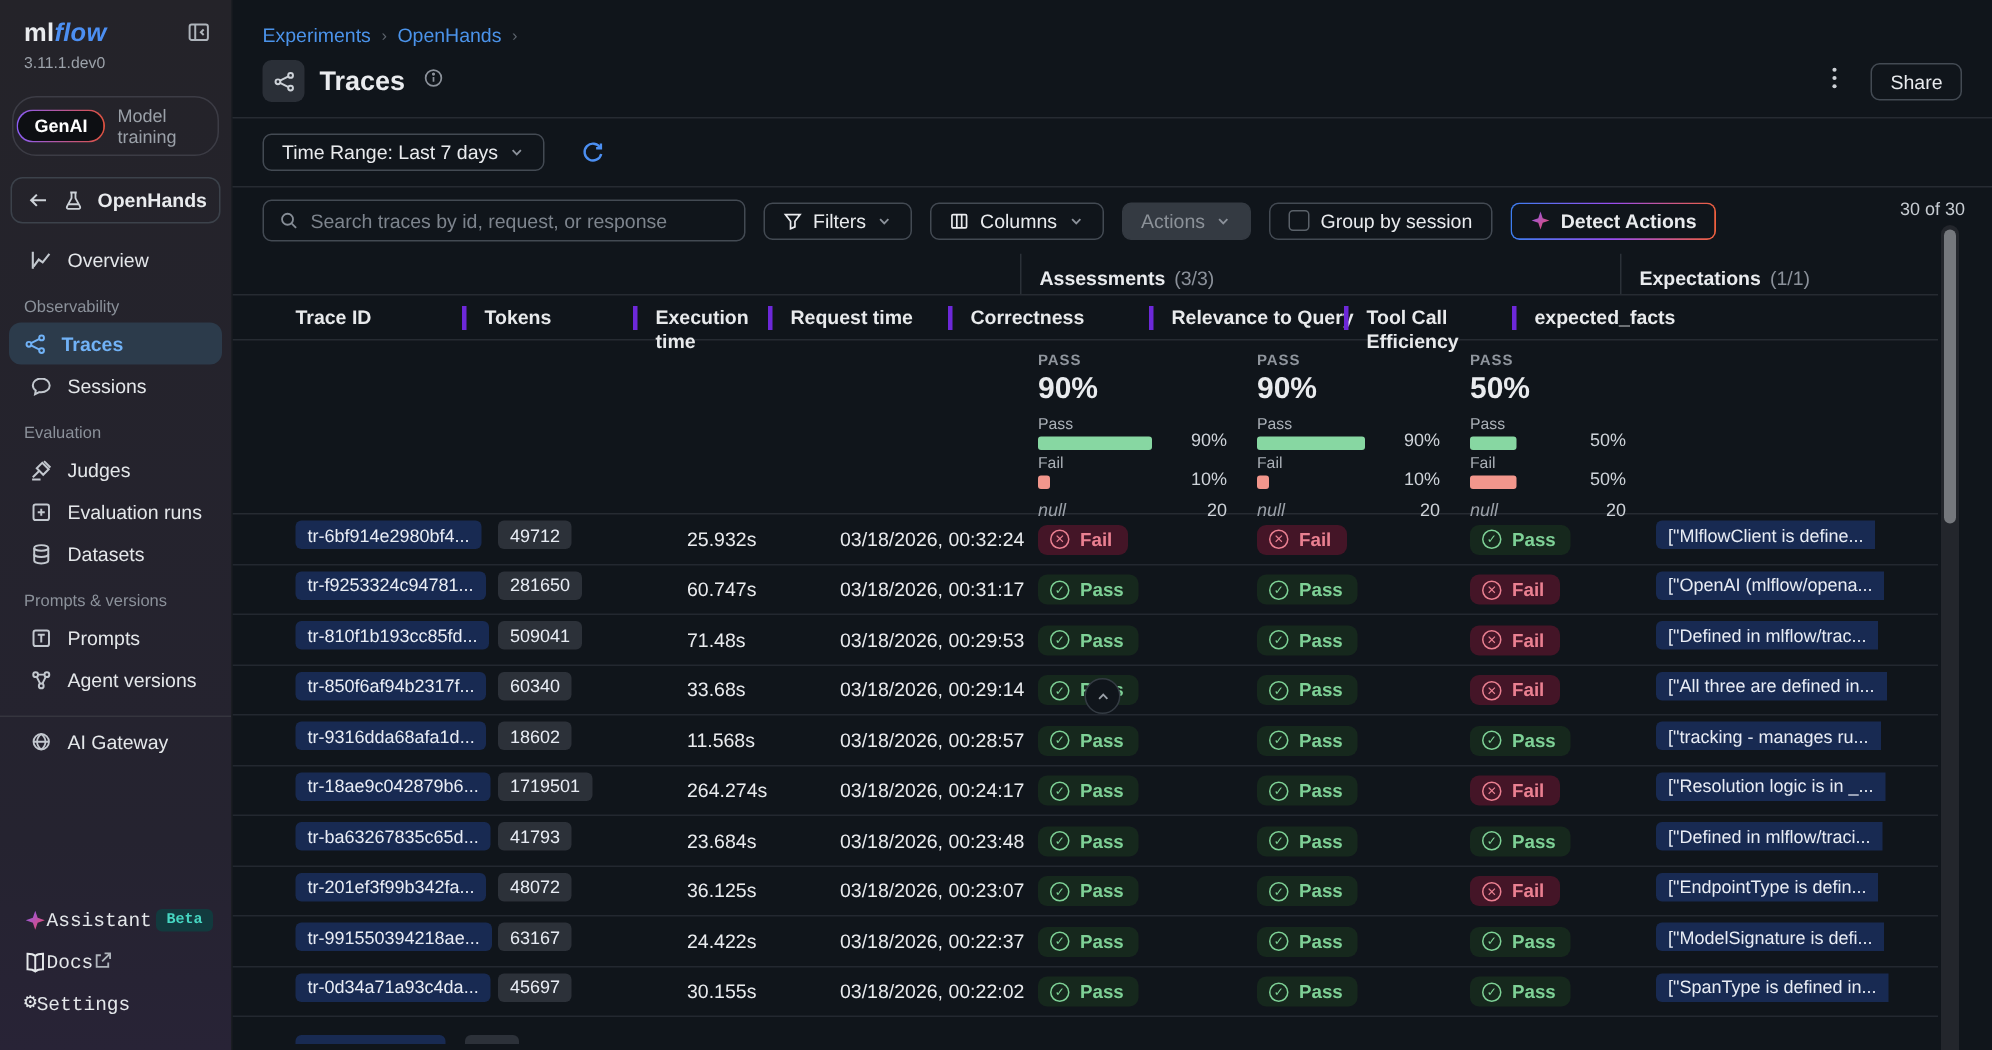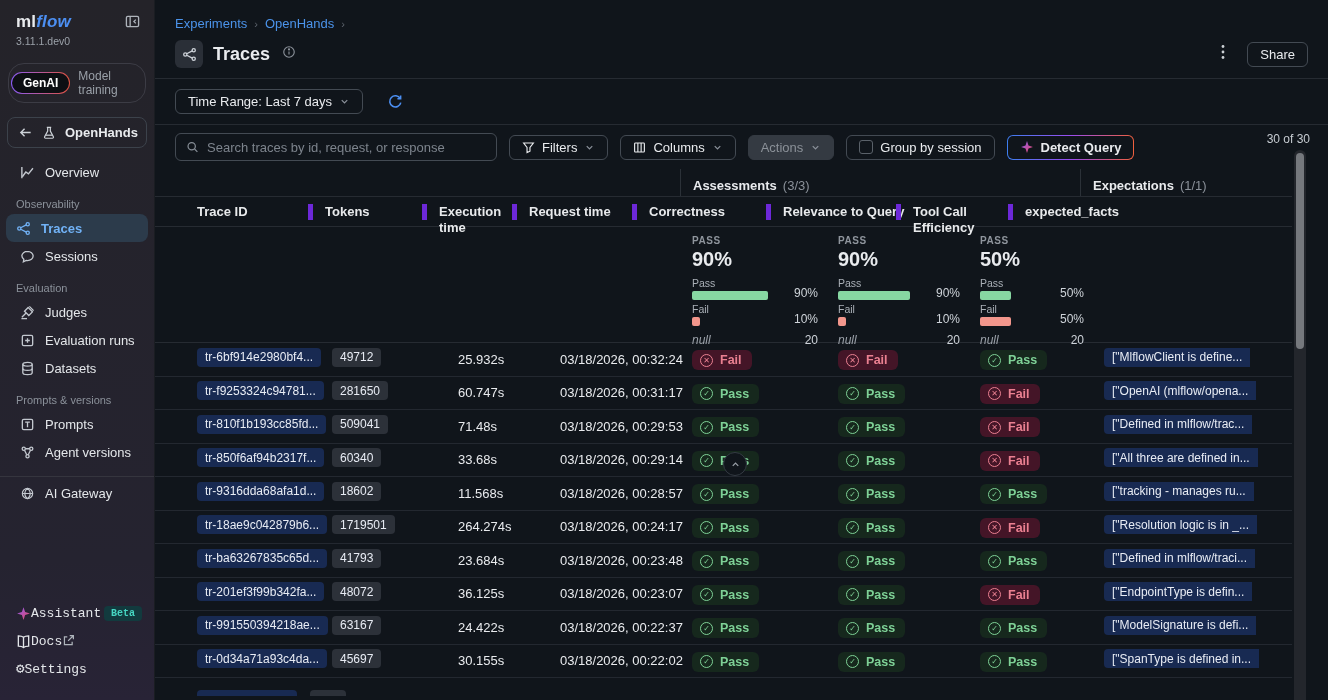--- a/index.html
+++ b/index.html
@@ -87,21 +87,21 @@
   .lead-pad{width:42px; flex:0 0 42px;}
 
   .thead-group { display:flex; height:28px; align-items:center; border-bottom:1px solid #262b32; }
   .group-cell { font-size:13px; display:flex; gap:6px; align-items:center; height:100%; padding-top:6px; }
   .group-cell .g-name { font-weight:700; }
   .group-cell .g-count { color:#8b919a; }
   .bl { border-left:1px solid #2b3138; padding-left:12px; margin-left:-12px; }
 
   .thead { display:flex; height:30px; align-items:center; border-bottom:1px solid #262b32; }
   .hcell { font-size:13px; font-weight:700; color:#e8eaec; height:16px; line-height:16px;
-    border-left:5px solid #6d28d9; padding-left:12px; margin-left:-12px; }
+    border-left:3px solid #6d28d9; padding-left:12px; margin-left:-12px; }
   .hcell.first { border-left:none; }
 
   .summary-row { display:flex; border-bottom:1px solid #262b32; height:116px; }
   .sum-cell { padding:8px 20px 0 0; }
   .sum-top { font-size:10px; letter-spacing:.6px; color:#8f959d; font-weight:700; }
   .sum-big { font-size:20px; font-weight:700; margin-top:2px; }
   .mini { margin-top:6px; }
   .mini-row { display:flex; align-items:flex-end; gap:8px; margin-top:3px; }
   .mini-left { flex:1; min-width:0; }
   .mini-label { font-size:10.5px; color:#aab0b7; margin-bottom:2px; }
@@ -379,21 +379,21 @@
       <button class="btn detect">
         <svg width="14" height="14" viewBox="0 0 16 16">
             <defs>
               <linearGradient id="sg2" x1="0" y1="0" x2="1" y2="1">
                 <stop offset="0" stop-color="#8a5cf6"></stop>
                 <stop offset="1" stop-color="#ec4860"></stop>
               </linearGradient>
             </defs>
             <path d="M8 1.2 L9.7 6.3 L14.8 8 L9.7 9.7 L8 14.8 L6.3 9.7 L1.2 8 L6.3 6.3 Z" fill="url(#sg2)"></path>
           </svg>
-        <span>Detect Query</span>
+        <span>Detect Actions</span>
       </button>
     </div>
     <div class="result-count">30 of 30</div>
 
     <div class="table">
 
       <div class="thead-group">
         <div class="lead-pad"></div>
         <div class="cell w-trace"></div>
           <div class="cell w-tokens"></div>

